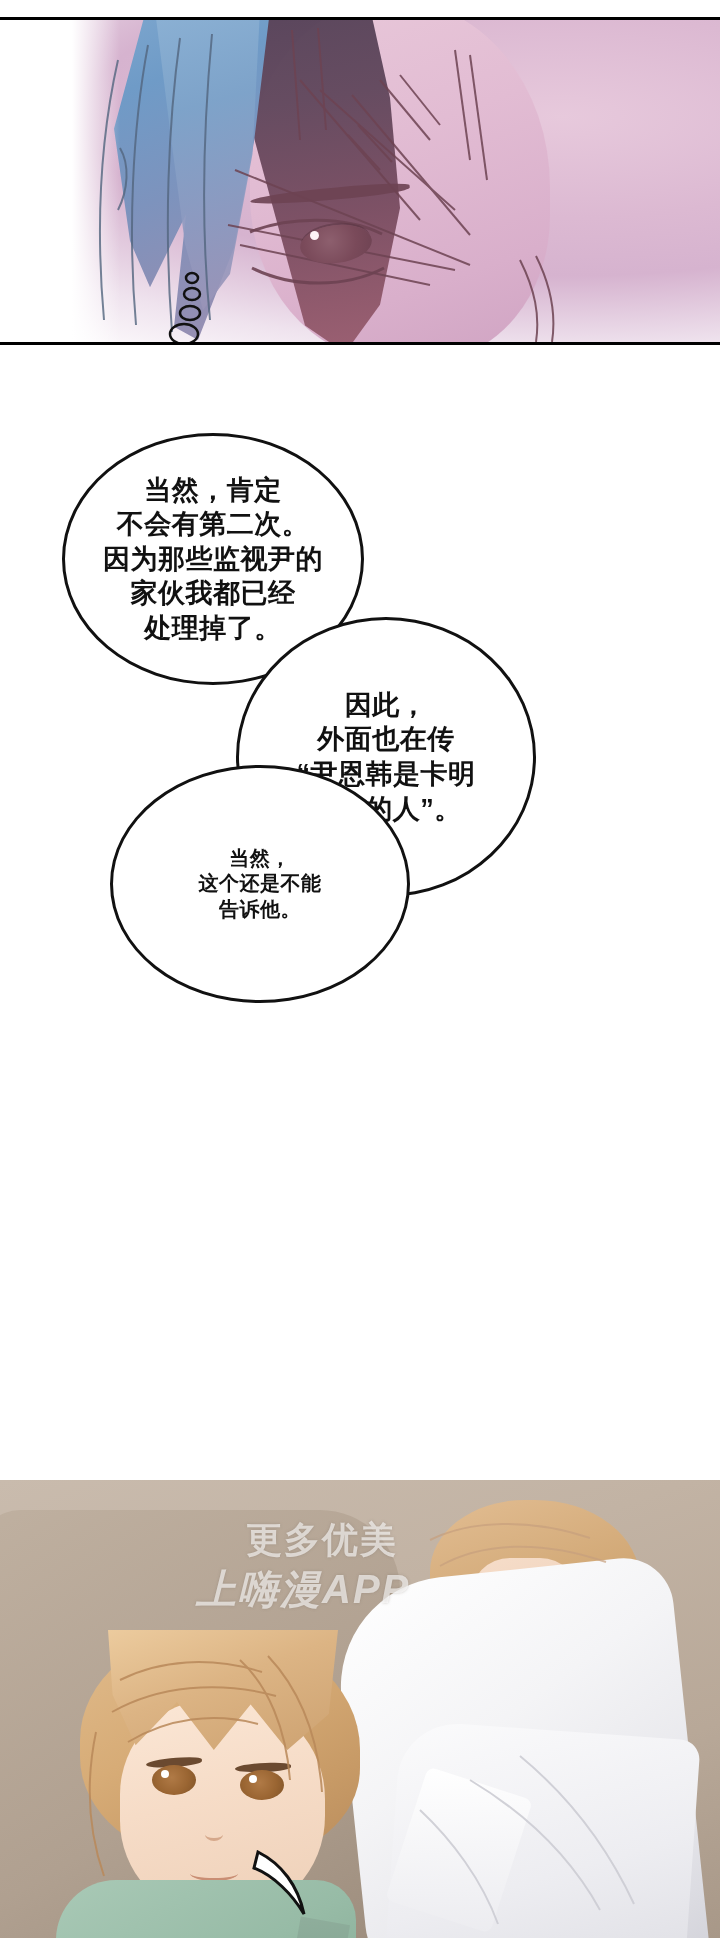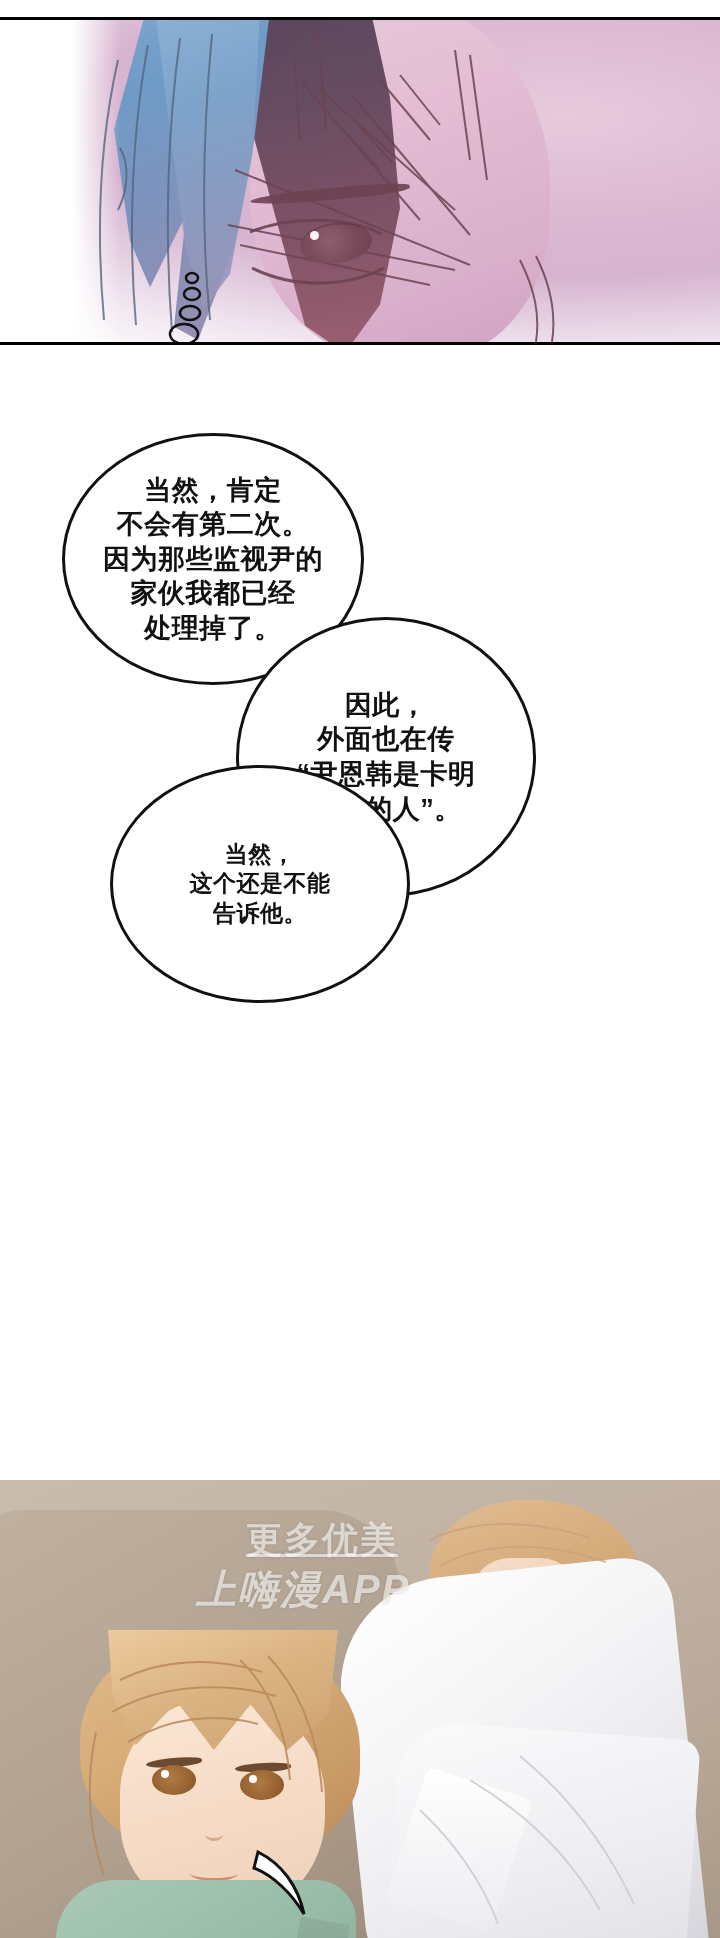--- a/index.html
+++ b/index.html
@@ -155,21 +155,21 @@
   }
   .bubble-2 .txt { font-size: 27px; }
 
   
   .bubble-3 {
     left: 110px;
     top: 420px;
     width: 300px;
     height: 238px;
   }
-  .bubble-3 .txt { font-size: 23px; }
+  .bubble-3 .txt { font-size: 20px; }
 
   
   .bubble-4 {
     position: absolute;
     left: 32px;
     top: 1660px;
     width: 292px;
     height: 252px;
     background: #fff;
     border: 3px solid #111;
@@ -354,21 +354,20 @@
     font-weight: 800;
     letter-spacing: 2px;
     text-shadow: 0 0 3px rgba(120,110,100,.35);
     pointer-events: none;
     white-space: nowrap;
   }
   .wm-1 {
     left: 246px;
     top: 1516px;
     font-size: 36px;
-    text-decoration: underline;
   }
   .wm-2 {
     left: 196px;
     top: 1562px;
     font-size: 40px;
     font-style: italic;
   }
 
   .panel-top-gap {
     position: absolute;

